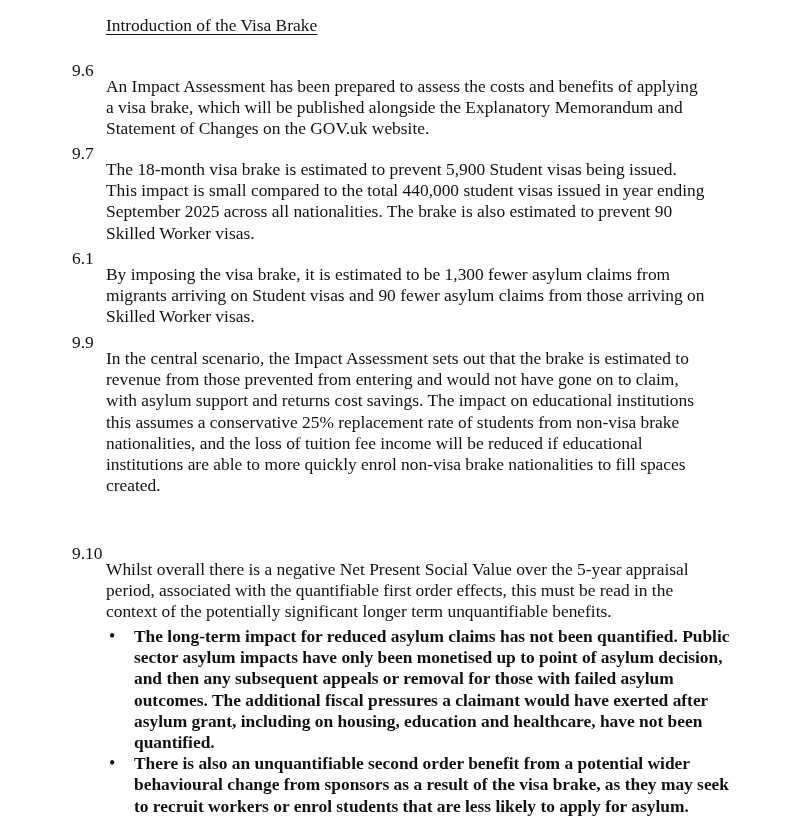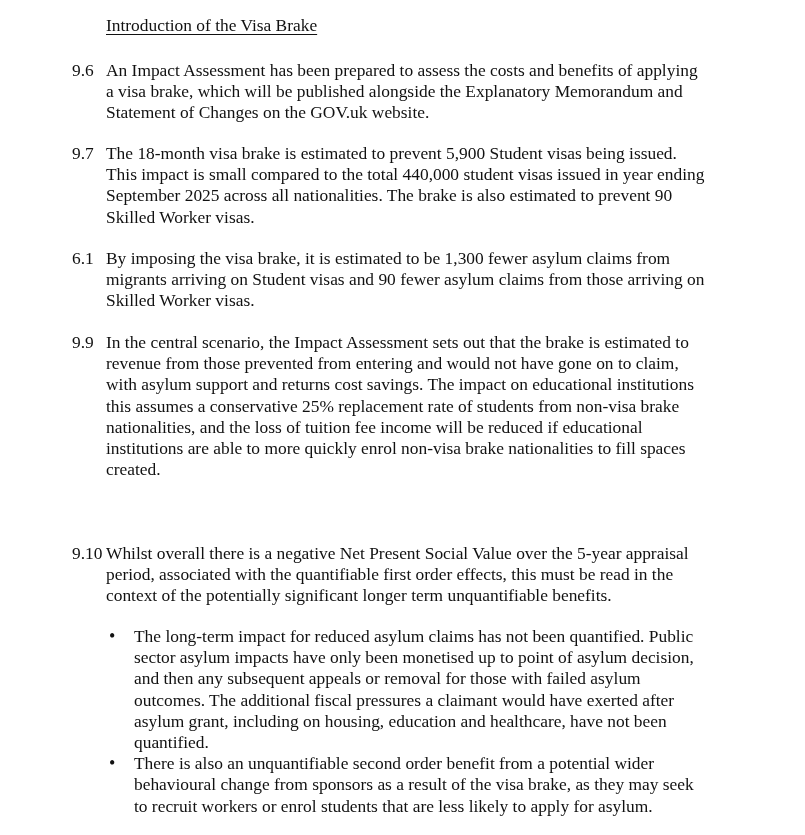--- a/index.html
+++ b/index.html
@@ -39,21 +39,21 @@
     }
     .para-num {
       position: absolute;
       left: 52px;
       top: 0;
       margin-left: 20px;
     }
     .para-text {
       position: absolute;
       left: 106px;
-      top: 0;
+      top: 16px;
       width: 640px;
     }
     .para-text span.line {
       display: block;
       white-space: nowrap;
     }
     .bullets {
       position: absolute;
       left: 106px;
       top: 626px;
@@ -65,20 +65,21 @@
     }
     .bullet-dot {
       position: absolute;
       left: 3px;
       top: 0;
       font-size: 18px;
     }
     .bullet-text span.line {
       display: block;
       white-space: nowrap;
+      font-weight: bold;
     }
   </style>
 </head>
 <body>
 
 <div class="page">
 
   <div class="heading">Introduction of the Visa Brake</div>
 
   <div class="para" style="top:60px;">

